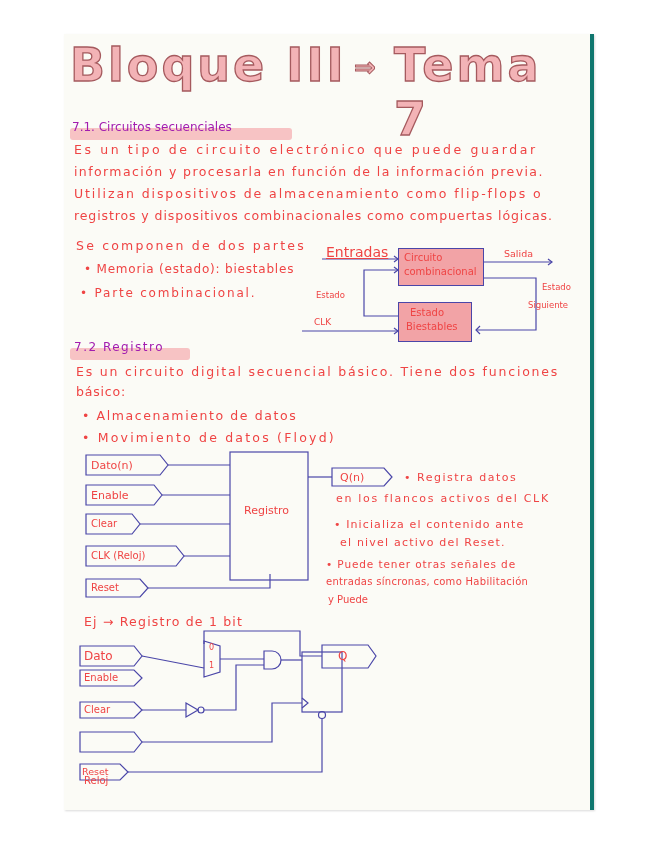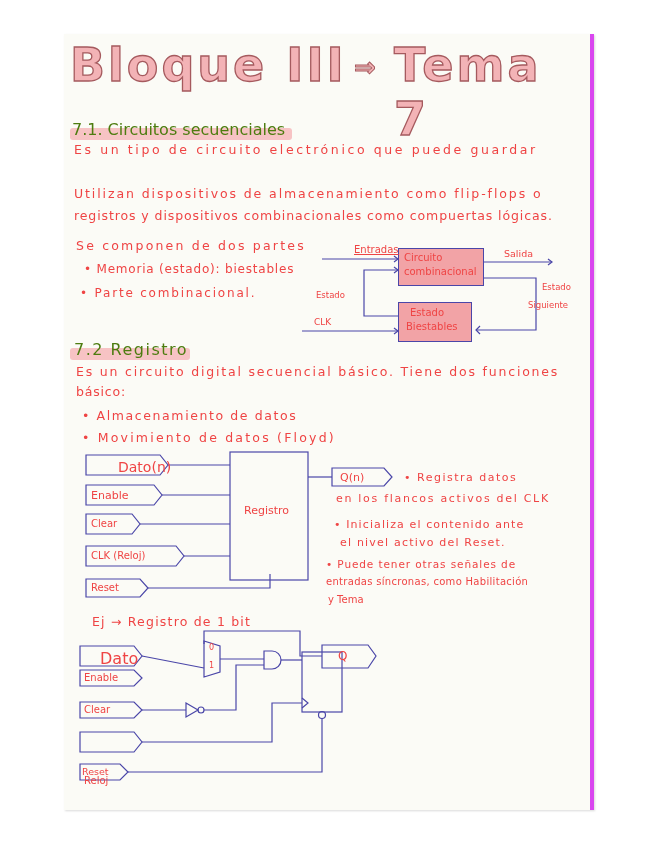--- a/index.html
+++ b/index.html
@@ -1,42 +1,43 @@
 <!DOCTYPE html>
 <html><head>
 <meta charset="utf-8">
 <style>
   html, body { margin:0; padding:0; }
   body { width:655px; height:848px; background:#ffffff; position:relative; overflow:hidden; font-family:"DejaVu Sans", sans-serif; }
-  .page { position:absolute; left:64px; top:34px; width:526px; height:776px; background:#fbfbf6; border-right:4px solid #d946ef; box-shadow: 1px 1px 2px rgba(0,0,0,0.15); }
+  .page { position:absolute; left:64px; top:34px; width:526px; height:776px; background:#fbfbf6; border-right:4px solid #0f766e; box-shadow: 1px 1px 2px rgba(0,0,0,0.15); }
   .ink { color:#ef4444; font-family:"DejaVu Sans", sans-serif; position:absolute; white-space:nowrap; }
   .title { position:absolute; left:0; top:0; width:526px; height:70px; }
   .title span { font-family:"DejaVu Sans", sans-serif; font-weight:bold; font-size:46px; color:#f3b3b6; -webkit-text-stroke:1.3px #a55a5e; letter-spacing:3px; position:absolute; top:4px; }
   .hl { position:absolute; background:#f6b9bb; opacity:0.85; height:12px; border-radius:3px; }
-  .sec { font-size:16px; color:#4d7c0f; }
+  .sec { font-size:12px; color:#a21caf; }
   .p { font-size:12.5px; letter-spacing:0.8px; }
   .box-pink { position:absolute; background:#f2a3a6; border:1px solid #4a46a8; }
   svg { position:absolute; left:0; top:0; }
   .small { font-size:10px; }
 </style>
 </head>
 <body>
 
 <div class="page">
 
   <div class="title">
     <span style="left:6px;">Bloque III</span>
     <span style="left:290px; font-size:26px; top:18px; -webkit-text-stroke:1px #a55a5e;">⇒</span>
     <span style="left:330px;">Tema 7</span>
   </div>
 
   <div class="hl" style="left:6px; top:94px; width:222px;"></div>
   <div class="ink sec" style="left:8px; top:86px;">7.1. Circuitos secuenciales</div>
 
   <div class="ink p" style="left:10px; top:108px; letter-spacing:2.6px;">Es un tipo de circuito electrónico que puede guardar</div>
+  <div class="ink p" style="left:10px; top:130px; letter-spacing:1.4px;">información y procesarla en función de la información previa.</div>
   <div class="ink p" style="left:10px; top:152px; letter-spacing:1.9px;">Utilizan dispositivos de almacenamiento como flip-flops o</div>
   <div class="ink p" style="left:10px; top:174px; letter-spacing:0.9px;">registros y dispositivos combinacionales como compuertas lógicas.</div>
   <div class="ink p" style="left:12px; top:204px; letter-spacing:2.2px;">Se componen de dos partes</div>
   <div class="ink p" style="left:20px; top:228px; font-size:12px;">• Memoria (estado): biestables</div>
   <div class="ink p" style="left:16px; top:252px; font-size:12px; letter-spacing:1.8px;">• Parte combinacional.</div>
 
   <svg width="526" height="776">
     <g stroke="#4a46a8" stroke-width="1.2" fill="none">
 
       <line x1="258" y1="225" x2="334" y2="225"></line>
@@ -54,21 +55,21 @@
       <line x1="238" y1="297" x2="334" y2="297"></line>
       <polyline points="330,294 334,297 330,300"></polyline>
     </g>
   </svg>
   <div class="box-pink" style="left:334px; top:214px; width:84px; height:36px;"></div>
   <div class="ink small" style="left:340px; top:218px;">Circuito</div>
   <div class="ink small" style="left:340px; top:232px;">combinacional</div>
   <div class="box-pink" style="left:334px; top:268px; width:72px; height:38px;"></div>
   <div class="ink small" style="left:346px; top:273px;">Estado</div>
   <div class="ink small" style="left:342px; top:287px;">Biestables</div>
-  <div class="ink small" style="left:262px; top:210px; font-size:10px; text-decoration:underline;margin-left:28px;">Entradas</div>
+  <div class="ink small" style="left:262px; top:210px; font-size:14px; text-decoration:underline;">Entradas</div>
   <div class="ink small" style="left:440px; top:214px; font-size:9.5px;">Salida</div>
   <div class="ink small" style="left:252px; top:256px; font-size:8.5px;">Estado</div>
   <div class="ink small" style="left:478px; top:248px; font-size:8.5px;">Estado</div>
   <div class="ink small" style="left:464px; top:266px; font-size:8.5px;">Siguiente</div>
   <div class="ink small" style="left:250px; top:283px; font-size:9px;">CLK</div>
 
   <div class="hl" style="left:6px; top:314px; width:120px;"></div>
   <div class="ink sec" style="left:10px; top:306px; letter-spacing:1.5px;">7.2 Registro</div>
   <div class="ink p" style="left:12px; top:330px; letter-spacing:1.8px;">Es un circuito digital secuencial básico. Tiene dos funciones</div>
   <div class="ink p" style="left:12px; top:350px;">básico:</div>
@@ -89,37 +90,37 @@
       <line x1="76" y1="490" x2="166" y2="490"></line>
       <line x1="120" y1="522" x2="166" y2="522"></line>
       <polyline points="84,554 206,554 206,540"></polyline>
 
       <rect x="166" y="418" width="78" height="128"></rect>
 
       <line x1="244" y1="443" x2="268" y2="443"></line>
       <polygon points="268,434 320,434 328,443 320,452 268,452"></polygon>
     </g>
   </svg>
-  <div class="ink small" style="left:27px; top:425px; font-size:14px;margin-left:27px;">Dato(n)</div>
+  <div class="ink small" style="left:27px; top:425px; font-size:11px;">Dato(n)</div>
   <div class="ink small" style="left:27px; top:455px; font-size:11px;">Enable</div>
   <div class="ink small" style="left:27px; top:484px; font-size:10px;">Clear</div>
   <div class="ink small" style="left:27px; top:516px; font-size:10px;">CLK (Reloj)</div>
   <div class="ink small" style="left:27px; top:548px; font-size:10px;">Reset</div>
   <div class="ink small" style="left:180px; top:470px; font-size:11px;">Registro</div>
   <div class="ink small" style="left:276px; top:437px; font-size:11px;text-align:center;">Q(n)</div>
 
   <div class="ink small" style="left:340px; top:437px; font-size:11px; letter-spacing:1.5px;">• Registra datos</div>
   <div class="ink small" style="left:272px; top:458px; font-size:11px; letter-spacing:1.7px;">en los flancos activos del CLK</div>
   <div class="ink small" style="left:270px; top:484px; font-size:11px; letter-spacing:1.1px;">• Inicializa el contenido ante</div>
   <div class="ink small" style="left:268px; top:502px; font-size:11px; letter-spacing:1.2px;margin-left:8px;">el nivel activo del Reset.</div>
   <div class="ink small" style="left:262px; top:524px; font-size:10.5px; letter-spacing:0.9px;">• Puede tener otras señales de</div>
   <div class="ink small" style="left:262px; top:542px; font-size:10px; letter-spacing:0.3px;">entradas síncronas, como Habilitación</div>
-  <div class="ink small" style="left:264px; top:560px; font-size:10px;">y Tema</div>
+  <div class="ink small" style="left:264px; top:560px; font-size:10px;">y Puede</div>
 
-  <div class="ink p" style="left:20px; top:580px; letter-spacing:1.2px;margin-left:8px;">Ej → Registro de 1 bit</div>
+  <div class="ink p" style="left:20px; top:580px; letter-spacing:1.2px;">Ej → Registro de 1 bit</div>
   <svg width="526" height="776">
     <g stroke="#4a46a8" stroke-width="1.2" fill="none">
 
       <polyline points="140,610 140,597 236,597 236,622 258,622"></polyline>
 
       <polygon points="258,611 304,611 312,622 304,634 258,634"></polygon>
 
       <polygon points="16,612 70,612 78,622 70,632 16,632"></polygon>
       <polygon points="16,636 70,636 78,644 70,652 16,652"></polygon>
       <polygon points="16,668 70,668 78,676 70,684 16,684"></polygon>
@@ -143,21 +144,21 @@
       <line x1="78" y1="676" x2="122" y2="676"></line>
       <polygon points="122,669 134,676 122,683"></polygon>
       <circle cx="137" cy="676" r="3"></circle>
       <polyline points="140,676 172,676 172,631 200,631"></polyline>
 
       <polyline points="78,708 208,708 208,669 238,669"></polyline>
 
       <polyline points="64,738 258,738 258,684"></polyline>
     </g>
   </svg>
-  <div class="ink small" style="left:36px; top:615px; font-size:16px;">Dato</div>
+  <div class="ink small" style="left:20px; top:615px; font-size:12px;">Dato</div>
   <div class="ink small" style="left:20px; top:638px; font-size:10px;">Enable</div>
   <div class="ink small" style="left:20px; top:670px; font-size:10px;">Clear</div>
   <div class="ink small" style="left:20px; top:701px; font-size:10px;margin-top:40px;">Reloj</div>
   <div class="ink small" style="left:18px; top:732px; font-size:9.5px;">Reset</div>
   <div class="ink small" style="left:274px; top:615px; font-size:12px;">Q</div>
   <div class="ink small" style="left:145px; top:609px; font-size:8px;">0</div>
   <div class="ink small" style="left:145px; top:627px; font-size:8px;">1</div>
 
 </div>
 

